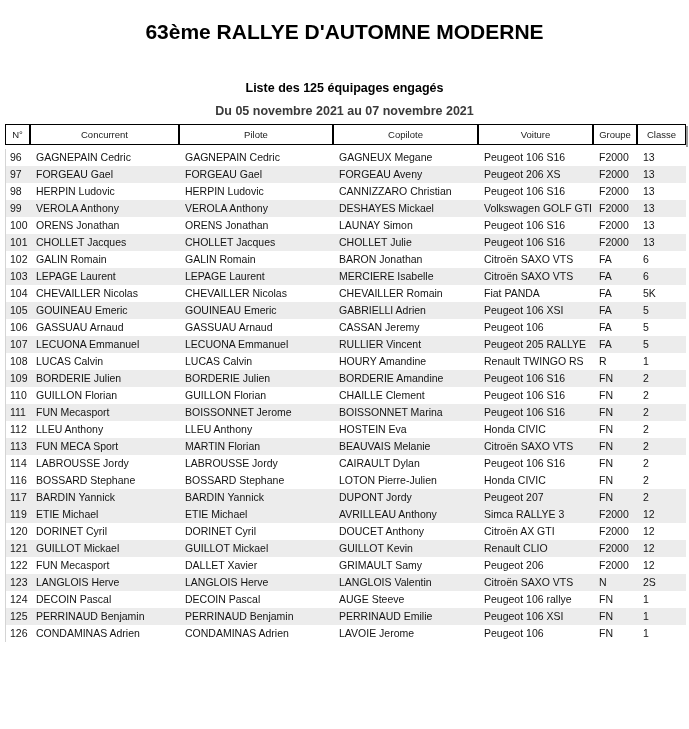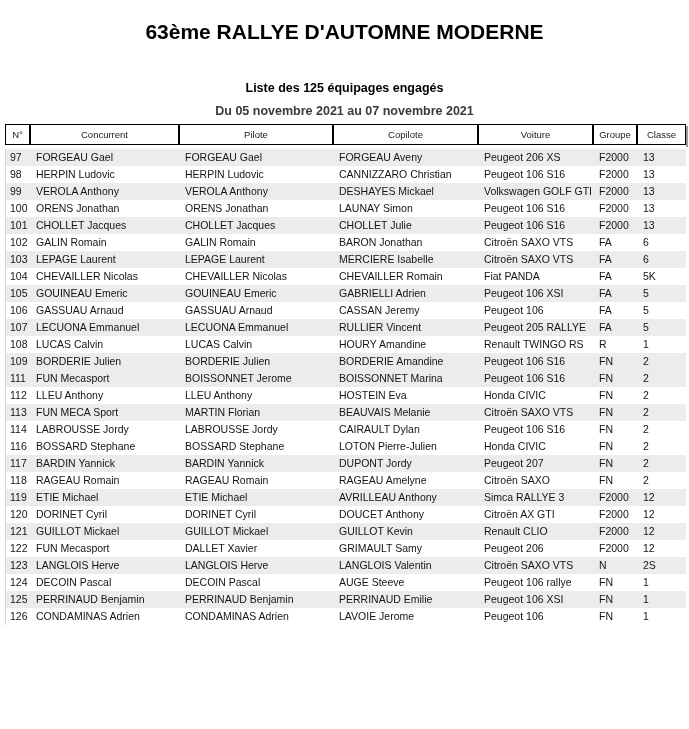--- a/index.html
+++ b/index.html
@@ -68,20 +68,29 @@
       <th>Copilote</th>
       <th>Voiture</th>
       <th>Groupe</th>
       <th>Classe</th>
     </tr>
   </thead>
   <tbody>
       <tr class="gap">
         <td colspan="7"></td>
       </tr>
+      <tr>
+        <td class="num">96</td>
+        <td>GAGNEPAIN Cedric</td>
+        <td>GAGNEPAIN Cedric</td>
+        <td>GAGNEUX Megane</td>
+        <td>Peugeot 106 S16</td>
+        <td>F2000</td>
+        <td>13</td>
+      </tr>
       <tr class="shaded">
         <td class="num">97</td>
         <td>FORGEAU Gael</td>
         <td>FORGEAU Gael</td>
         <td>FORGEAU Aveny</td>
         <td>Peugeot 206 XS</td>
         <td>F2000</td>
         <td>13</td>
       </tr>
       <tr>
@@ -185,20 +194,29 @@
       </tr>
       <tr class="shaded">
         <td class="num">109</td>
         <td>BORDERIE Julien</td>
         <td>BORDERIE Julien</td>
         <td>BORDERIE Amandine</td>
         <td>Peugeot 106 S16</td>
         <td>FN</td>
         <td>2</td>
       </tr>
+      <tr>
+        <td class="num">110</td>
+        <td>GUILLON Florian</td>
+        <td>GUILLON Florian</td>
+        <td>CHAILLE Clement</td>
+        <td>Peugeot 106 S16</td>
+        <td>FN</td>
+        <td>2</td>
+      </tr>
       <tr class="shaded">
         <td class="num">111</td>
         <td>FUN Mecasport</td>
         <td>BOISSONNET Jerome</td>
         <td>BOISSONNET Marina</td>
         <td>Peugeot 106 S16</td>
         <td>FN</td>
         <td>2</td>
       </tr>
       <tr>
@@ -236,29 +254,20 @@
         <td>Honda CIVIC</td>
         <td>FN</td>
         <td>2</td>
       </tr>
       <tr class="shaded">
         <td class="num">117</td>
         <td>BARDIN Yannick</td>
         <td>BARDIN Yannick</td>
         <td>DUPONT Jordy</td>
         <td>Peugeot 207</td>
-        <td>FN</td>
-        <td>2</td>
-      </tr>
-      <tr>
-        <td class="num">118</td>
-        <td>RAGEAU Romain</td>
-        <td>RAGEAU Romain</td>
-        <td>RAGEAU Amelyne</td>
-        <td>Citroën SAXO</td>
         <td>FN</td>
         <td>2</td>
       </tr>
       <tr class="shaded">
         <td class="num">119</td>
         <td>ETIE Michael</td>
         <td>ETIE Michael</td>
         <td>AVRILLEAU Anthony</td>
         <td>Simca RALLYE 3</td>
         <td>F2000</td>

